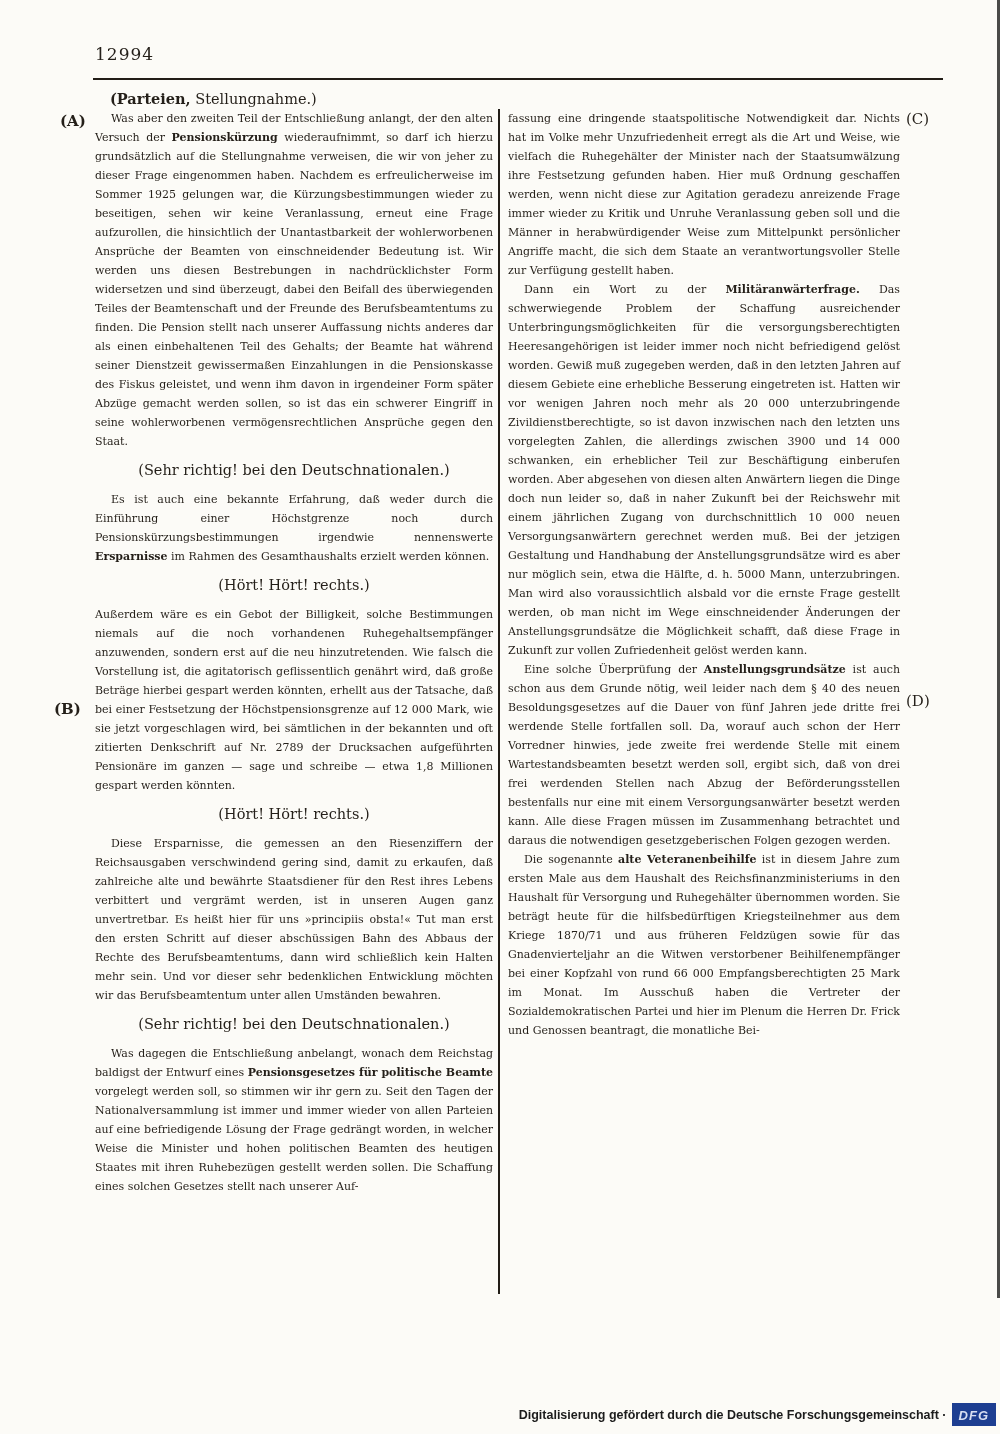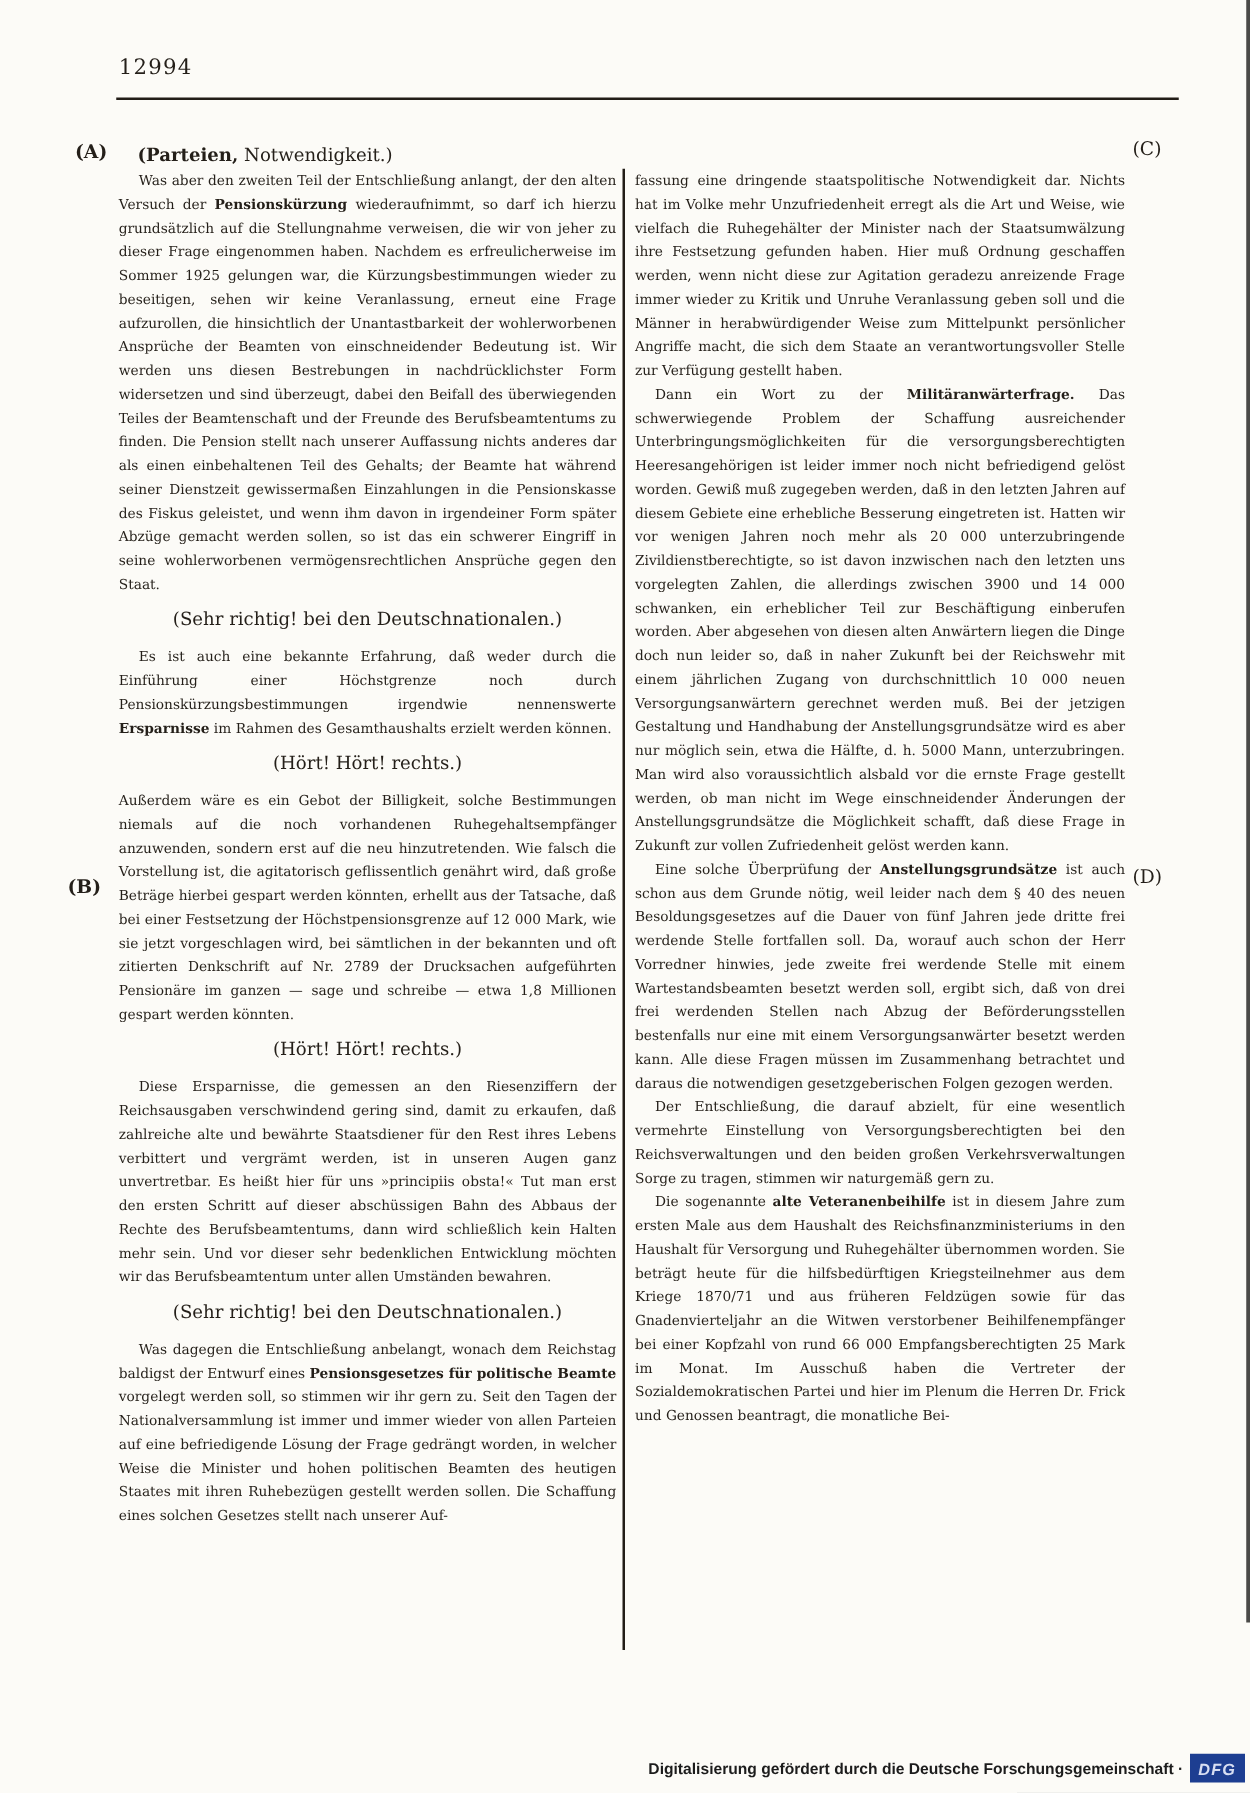--- a/index.html
+++ b/index.html
@@ -6,21 +6,21 @@
   .page{
     position:relative;
     width:1000px;height:1434px;
     margin:0 auto;
     background:#fcfbf7;
     color:#241f19;
     font-family:"DejaVu Serif", serif;
     overflow:hidden;
   }
   
-  .header{position:relative;padding-top:72px;height:30px;}
+  .header{position:relative;padding-top:46px;height:30px;}
   .page-number{position:absolute;left:95px;top:44px;font-size:17px;letter-spacing:1px;}
   .header-title{position:absolute;left:95px;right:60px;top:44px;text-align:center;font-size:17px;font-weight:bold;letter-spacing:0.3px;}
   .header-rule{position:absolute;left:93px;right:57px;top:78px;height:2px;background:#221d17;}
   
   .speaker{padding:14px 0 2px 110px;font-size:14.5px;}
   .speaker .b{font-weight:bold;}
   
   .columns{display:flex;align-items:stretch;padding-left:95px;padding-right:60px;min-height:1185px;}
   .col{width:398px;}
   .col.right{width:392px;}
@@ -55,41 +55,40 @@
 <body>
 
 <div class="page">
 
   <div class="header">
     <span class="page-number">12994</span>
     <div class="header-rule"></div>
   </div>
 
   <div class="speaker">
-    <span class="b">(Parteien,</span><span> Notwendigkeit.)</span>
+    <span class="b">(Parteien,</span><span> Stellungnahme.)</span>
   </div>
 
   <div class="columns">
     <div class="col left" id="col-left">
         <p class="para indent"><span>Was aber den zweiten Teil der Entschließung anlangt, der den alten Versuch der </span><span class="bold">Pensionskürzung</span><span> wiederaufnimmt, so darf ich hierzu grundsätzlich auf die Stellungnahme verweisen, die wir von jeher zu dieser Frage eingenommen haben. Nachdem es erfreulicherweise im Sommer 1925 gelungen war, die Kürzungsbestimmungen wieder zu beseitigen, sehen wir keine Veranlassung, erneut eine Frage aufzurollen, die hinsichtlich der Unantastbarkeit der wohlerworbenen Ansprüche der Beamten von einschneidender Bedeutung ist. Wir werden uns diesen Bestrebungen in nachdrücklichster Form widersetzen und sind überzeugt, dabei den Beifall des überwiegenden Teiles der Beamtenschaft und der Freunde des Berufsbeamtentums zu finden. Die Pension stellt nach unserer Auffassung nichts anderes dar als einen einbehaltenen Teil des Gehalts; der Beamte hat während seiner Dienstzeit gewissermaßen Einzahlungen in die Pensionskasse des Fiskus geleistet, und wenn ihm davon in irgendeiner Form später Abzüge gemacht werden sollen, so ist das ein schwerer Eingriff in seine wohlerworbenen vermögensrechtlichen Ansprüche gegen den Staat.</span></p>
         <p class="interjection">(Sehr richtig! bei den Deutschnationalen.)</p>
         <p class="para indent"><span>Es ist auch eine bekannte Erfahrung, daß weder durch die Einführung einer Höchstgrenze noch durch Pensionskürzungsbestimmungen irgendwie nennenswerte </span><span class="bold">Ersparnisse</span><span> im Rahmen des Gesamthaushalts erzielt werden können.</span></p>
         <p class="interjection">(Hört! Hört! rechts.)</p>
         <p class="para"><span>Außerdem wäre es ein Gebot der Billigkeit, solche Bestimmungen niemals auf die noch vorhandenen Ruhegehaltsempfänger anzuwenden, sondern erst auf die neu hinzutretenden. Wie falsch die Vorstellung ist, die agitatorisch geflissentlich genährt wird, daß große Beträge hierbei gespart werden könnten, erhellt aus der Tatsache, daß bei einer Festsetzung der Höchstpensionsgrenze auf 12 000 Mark, wie sie jetzt vorgeschlagen wird, bei sämtlichen in der bekannten und oft zitierten Denkschrift auf Nr. 2789 der Drucksachen aufgeführten Pensionäre im ganzen — sage und schreibe — etwa 1,8 Millionen gespart werden könnten.</span></p>
         <p class="interjection">(Hört! Hört! rechts.)</p>
         <p class="para indent"><span>Diese Ersparnisse, die gemessen an den Riesenziffern der Reichsausgaben verschwindend gering sind, damit zu erkaufen, daß zahlreiche alte und bewährte Staatsdiener für den Rest ihres Lebens verbittert und vergrämt werden, ist in unseren Augen ganz unvertretbar. Es heißt hier für uns »principiis obsta!« Tut man erst den ersten Schritt auf dieser abschüssigen Bahn des Abbaus der Rechte des Berufsbeamtentums, dann wird schließlich kein Halten mehr sein. Und vor dieser sehr bedenklichen Entwicklung möchten wir das Berufsbeamtentum unter allen Umständen bewahren.</span></p>
         <p class="interjection">(Sehr richtig! bei den Deutschnationalen.)</p>
         <p class="para indent"><span>Was dagegen die Entschließung anbelangt, wonach dem Reichstag baldigst der Entwurf eines </span><span class="bold">Pensionsgesetzes für politische Beamte</span><span> vorgelegt werden soll, so stimmen wir ihr gern zu. Seit den Tagen der Nationalversammlung ist immer und immer wieder von allen Parteien auf eine befriedigende Lösung der Frage gedrängt worden, in welcher Weise die Minister und hohen politischen Beamten des heutigen Staates mit ihren Ruhebezügen gestellt werden sollen. Die Schaffung eines solchen Gesetzes stellt nach unserer Auf-</span></p>
       </div>
     <div class="divider"></div>
     <div class="col right" id="col-right">
         <p class="para"><span>fassung eine dringende staatspolitische Notwendigkeit dar. Nichts hat im Volke mehr Unzufriedenheit erregt als die Art und Weise, wie vielfach die Ruhegehälter der Minister nach der Staatsumwälzung ihre Festsetzung gefunden haben. Hier muß Ordnung geschaffen werden, wenn nicht diese zur Agitation geradezu anreizende Frage immer wieder zu Kritik und Unruhe Veranlassung geben soll und die Männer in herabwürdigender Weise zum Mittelpunkt persönlicher Angriffe macht, die sich dem Staate an verantwortungsvoller Stelle zur Verfügung gestellt haben.</span></p>
         <p class="para indent"><span>Dann ein Wort zu der </span><span class="bold">Militäranwärterfrage.</span><span> Das schwerwiegende Problem der Schaffung ausreichender Unterbringungsmöglichkeiten für die versorgungsberechtigten Heeresangehörigen ist leider immer noch nicht befriedigend gelöst worden. Gewiß muß zugegeben werden, daß in den letzten Jahren auf diesem Gebiete eine erhebliche Besserung eingetreten ist. Hatten wir vor wenigen Jahren noch mehr als 20 000 unterzubringende Zivildienstberechtigte, so ist davon inzwischen nach den letzten uns vorgelegten Zahlen, die allerdings zwischen 3900 und 14 000 schwanken, ein erheblicher Teil zur Beschäftigung einberufen worden. Aber abgesehen von diesen alten Anwärtern liegen die Dinge doch nun leider so, daß in naher Zukunft bei der Reichswehr mit einem jährlichen Zugang von durchschnittlich 10 000 neuen Versorgungsanwärtern gerechnet werden muß. Bei der jetzigen Gestaltung und Handhabung der Anstellungsgrundsätze wird es aber nur möglich sein, etwa die Hälfte, d. h. 5000 Mann, unterzubringen. Man wird also voraussichtlich alsbald vor die ernste Frage gestellt werden, ob man nicht im Wege einschneidender Änderungen der Anstellungsgrundsätze die Möglichkeit schafft, daß diese Frage in Zukunft zur vollen Zufriedenheit gelöst werden kann.</span></p>
         <p class="para indent"><span>Eine solche Überprüfung der </span><span class="bold">Anstellungsgrundsätze</span><span> ist auch schon aus dem Grunde nötig, weil leider nach dem § 40 des neuen Besoldungsgesetzes auf die Dauer von fünf Jahren jede dritte frei werdende Stelle fortfallen soll. Da, worauf auch schon der Herr Vorredner hinwies, jede zweite frei werdende Stelle mit einem Wartestandsbeamten besetzt werden soll, ergibt sich, daß von drei frei werdenden Stellen nach Abzug der Beförderungsstellen bestenfalls nur eine mit einem Versorgungsanwärter besetzt werden kann. Alle diese Fragen müssen im Zusammenhang betrachtet und daraus die notwendigen gesetzgeberischen Folgen gezogen werden.</span></p>
-        <p class="para indent"><span>Der Entschließung, die darauf abzielt, für eine wesentlich vermehrte Einstellung von Versorgungsberechtigten bei den Reichsverwaltungen und den beiden großen Verkehrsverwaltungen Sorge zu tragen, stimmen wir naturgemäß gern zu.</span></p>
         <p class="para indent"><span>Die sogenannte </span><span class="bold">alte Veteranenbeihilfe</span><span> ist in diesem Jahre zum ersten Male aus dem Haushalt des Reichsfinanzministeriums in den Haushalt für Versorgung und Ruhegehälter übernommen worden. Sie beträgt heute für die hilfsbedürftigen Kriegsteilnehmer aus dem Kriege 1870/71 und aus früheren Feldzügen sowie für das Gnadenvierteljahr an die Witwen verstorbener Beihilfenempfänger bei einer Kopfzahl von rund 66 000 Empfangsberechtigten 25 Mark im Monat. Im Ausschuß haben die Vertreter der Sozialdemokratischen Partei und hier im Plenum die Herren Dr. Frick und Genossen beantragt, die monatliche Bei-</span></p>
       </div>
   </div>
 
   <span class="mlabel bold" id="label-a">(A)</span>
   <span class="mlabel bold" id="label-b">(B)</span>
   <span class="mlabel" id="label-c">(C)</span>
   <span class="mlabel" id="label-d">(D)</span>
 
   <div class="scan-edge"></div>

